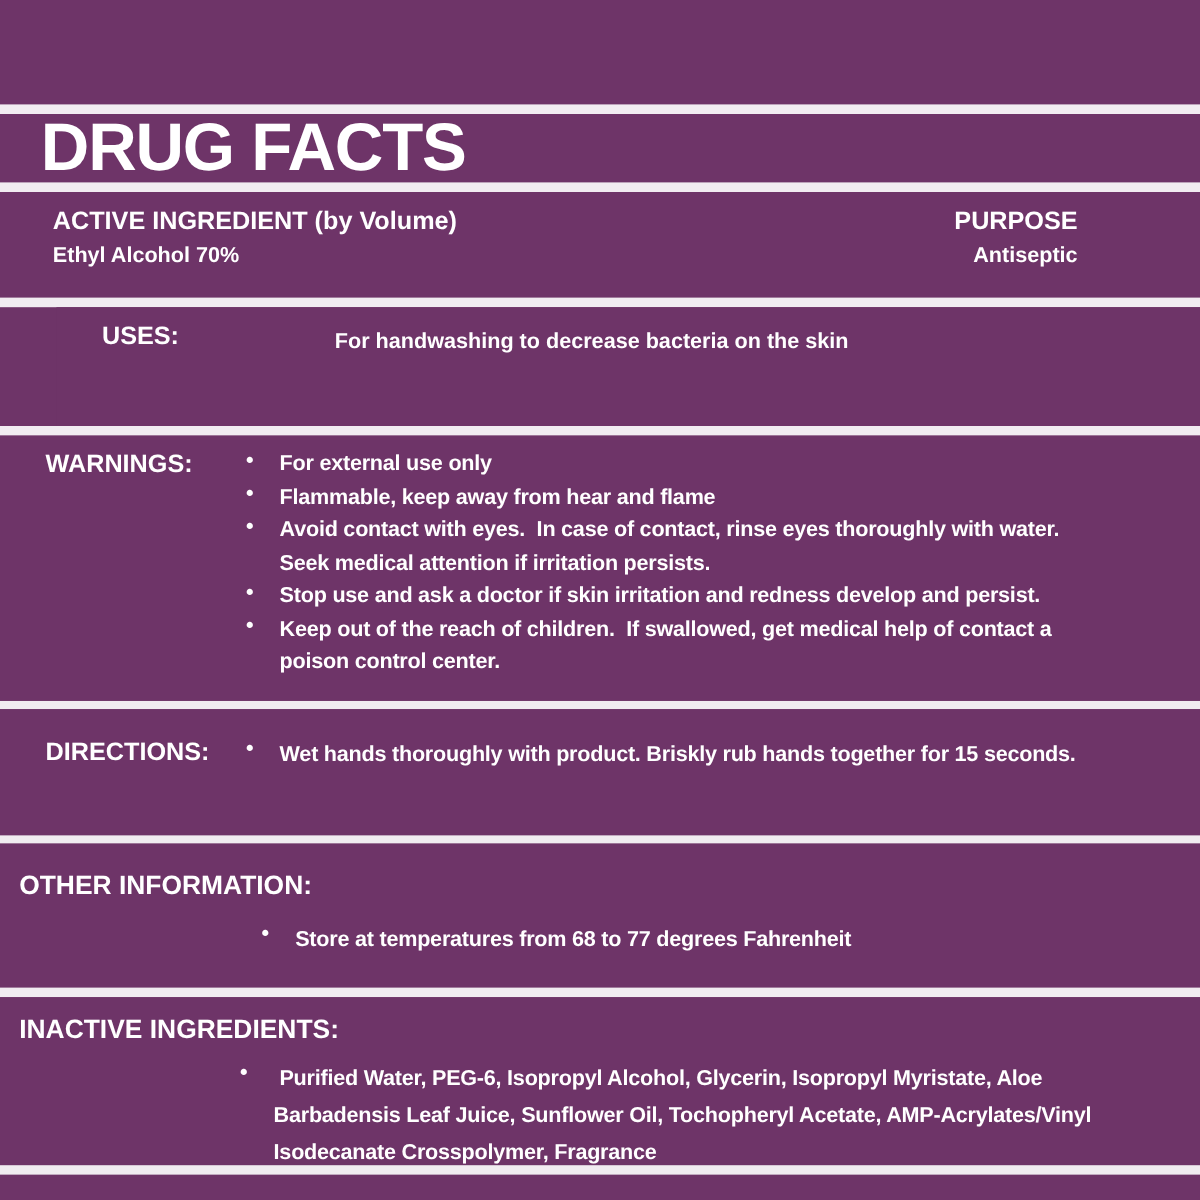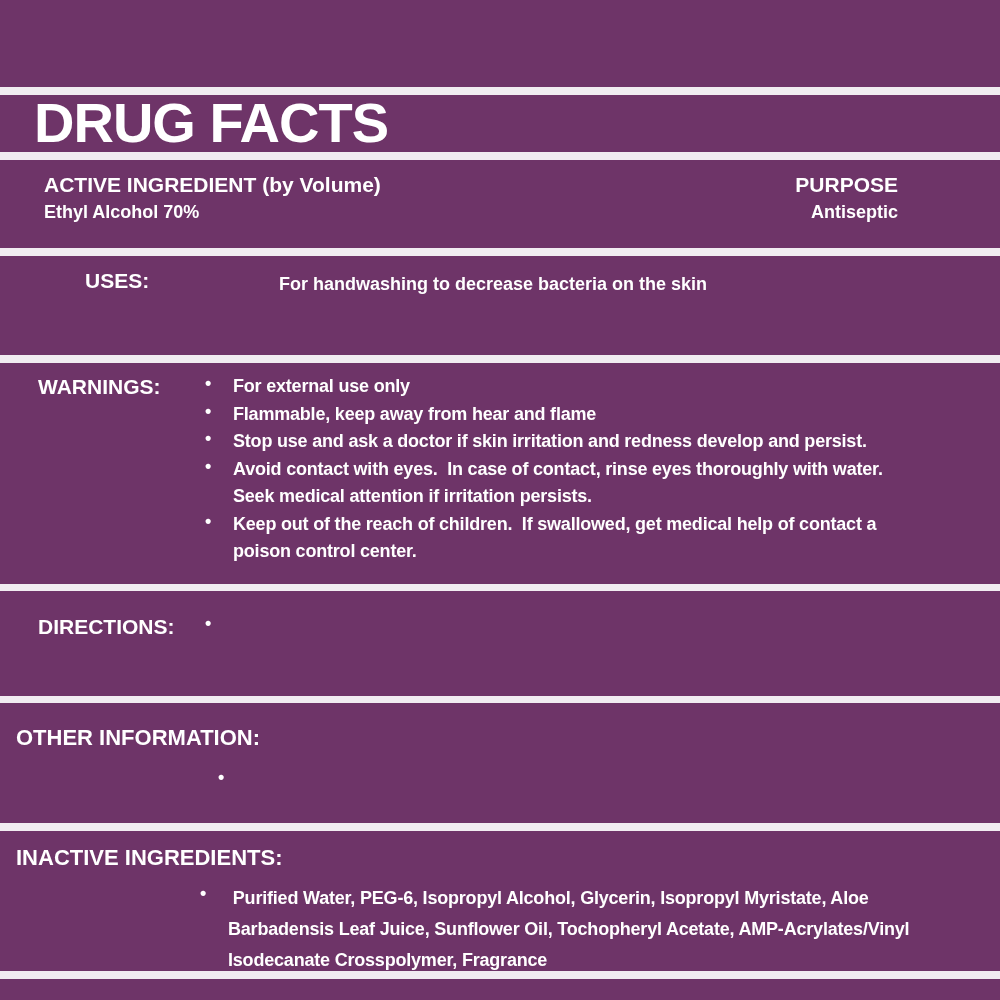--- a/index.html
+++ b/index.html
@@ -121,53 +121,55 @@
           <span class="btxt">For external use only</span>
         </li>
 
         <li class="bullet">
           <span class="dot"></span>
           <span class="btxt">Flammable, keep away from hear and flame</span>
         </li>
 
         <li class="bullet">
           <span class="dot"></span>
-          <span class="btxt">Stop use and ask a doctor if skin irritation and redness develop and persist.</span>
+          <span class="btxt">Avoid contact with eyes.  In case of contact, rinse eyes thoroughly with water.  Seek medical attention if irritation persists.</span>
         </li>
 
         <li class="bullet">
           <span class="dot"></span>
-          <span class="btxt">Avoid contact with eyes.  In case of contact, rinse eyes thoroughly with water.  Seek medical attention if irritation persists.</span>
+          <span class="btxt">Stop use and ask a doctor if skin irritation and redness develop and persist.</span>
         </li>
 
         <li class="bullet">
           <span class="dot"></span>
           <span class="btxt">Keep out of the reach of children.  If swallowed, get medical help of contact a poison control center.</span>
         </li>
       </ul>
   </div>
   <div class="divider thin"></div>
 
   <div class="band section directions-band">
     <span class="side-heading">DIRECTIONS:</span>
     <ul class="directions-content">
 
         <li class="bullet">
           <span class="dot"></span>
+          <span class="btxt">Wet hands thoroughly with product. Briskly rub hands together for 15 seconds.</span>
         </li>
       </ul>
   </div>
   <div class="divider thin"></div>
 
   <div class="band other-band">
     <div class="top-heading">OTHER INFORMATION:</div>
     <ul class="other-content">
 
         <li class="bullet">
           <span class="dot"></span>
+          <span class="btxt">Store at temperatures from 68 to 77 degrees Fahrenheit</span>
         </li>
       </ul>
   </div>
   <div class="divider"></div>
 
   <div class="band inactive-band">
     <div class="top-heading">INACTIVE INGREDIENTS:</div>
     <ul class="inactive-content">
 
         <li class="bullet">

